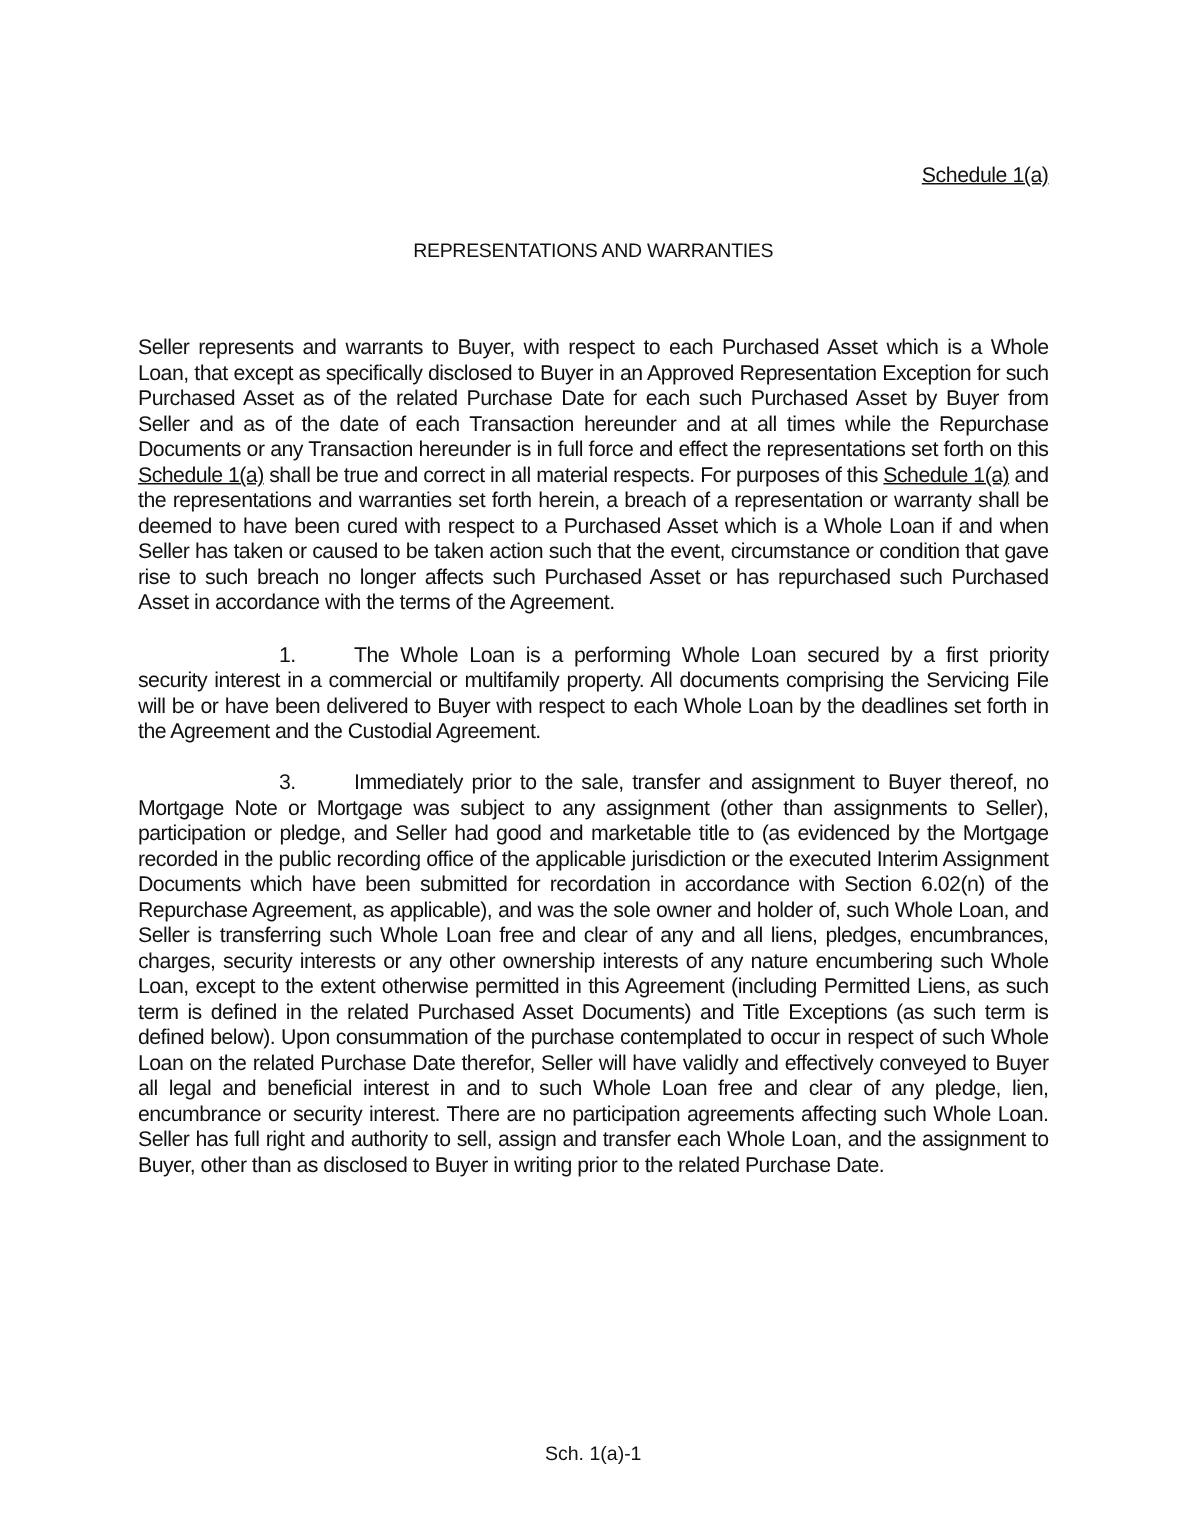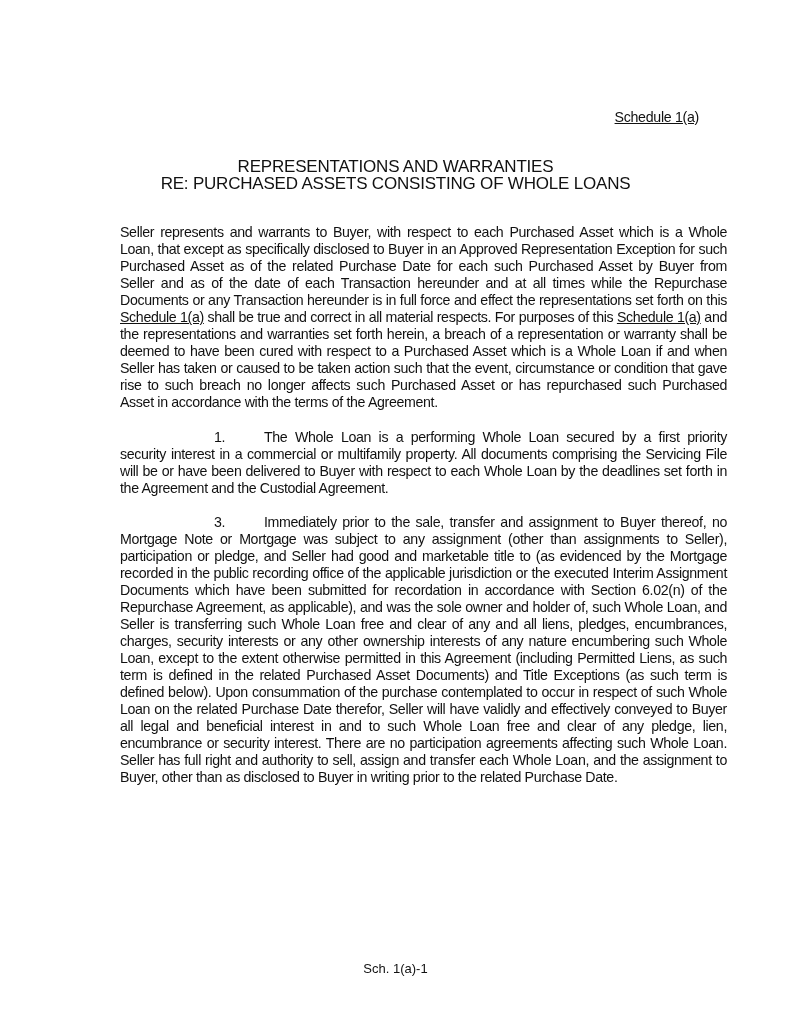--- a/index.html
+++ b/index.html
@@ -8,43 +8,42 @@
       font-family: "Liberation Sans", sans-serif; color: #111111;
       font-size: 14.2px;
     }
     .page { position: absolute; left: 92px; top: 0; width: 607px; }
     .sched {
       position: absolute; right: 0; top: 109px;
       text-decoration: underline; font-size: 14.2px; letter-spacing: -0.3px;
     }
     .title {
       position: absolute; left: 0; width: 607px; top: 158px;
-      text-align: center; line-height: 17px; font-size: 17px; letter-spacing: -0.2px;
+      text-align: center; line-height: 17px; font-size: 13px; letter-spacing: -0.2px;
     }
     .body-text {
       position: absolute; left: 0; width: 607px; top: 224px;
-      line-height: 17.05px; text-align: justify; letter-spacing: -0.35px; margin-left: 28px;
+      line-height: 17.05px; text-align: justify; letter-spacing: -0.35px;
     }
     .body-text p { margin: 0 0 17px 0; }
     .num { display: inline-block; width: 50px; padding-left: 94px; }
     .u { text-decoration: underline; }
     .footer {
       position: absolute; left: 0; width: 791px; top: 961px;
       text-align: center; font-size: 13px;
     }
   </style>
 </head>
 <body>
 
 <div class="page">
   <div class="sched">Schedule 1(a)</div>
 
   <div class="title">
     <div>REPRESENTATIONS AND WARRANTIES</div>
-    <div>RE: PURCHASED ASSETS CONSISTING OF WHOLE LOANS</div>
   </div>
 
   <div class="body-text">
     <p><span>Seller represents and warrants to Buyer, with respect to each Purchased Asset which is a Whole Loan, that except as specifically disclosed to Buyer in an Approved Representation Exception for such Purchased Asset as of the related Purchase Date for each such Purchased Asset by Buyer from Seller and as of the date of each Transaction hereunder and at all times while the Repurchase Documents or any Transaction hereunder is in full force and effect the representations set forth on this </span><span class="u">Schedule 1(a)</span><span> shall be true and correct in all material respects.  For purposes of this </span><span class="u">Schedule 1(a)</span><span> and the representations and warranties set forth herein, a breach of a representation or warranty shall be deemed to have been cured with respect to a Purchased Asset which is a Whole Loan if and when Seller has taken or caused to be taken action such that the event, circumstance or condition that gave rise to such breach no longer affects such Purchased Asset or has repurchased such Purchased Asset in accordance with the terms of the Agreement.</span></p>
 
     <p><span class="num">1.</span><span>The Whole Loan is a performing Whole Loan secured by a first priority security interest in a commercial or multifamily property.  All documents comprising the Servicing File will be or have been delivered to Buyer with respect to each Whole Loan by the deadlines set forth in the Agreement and the Custodial Agreement.</span></p>
 
 
     <p><span class="num">3.</span><span>Immediately prior to the sale, transfer and assignment to Buyer thereof, no Mortgage Note or Mortgage was subject to any assignment (other than assignments to Seller), participation or pledge, and Seller had good and marketable title to (as evidenced by the Mortgage recorded in the public recording office of the applicable jurisdiction or the executed Interim Assignment Documents which have been submitted for recordation in accordance with Section 6.02(n) of the Repurchase Agreement, as applicable), and was the sole owner and holder of, such Whole Loan, and Seller is transferring such Whole Loan free and clear of any and all liens, pledges, encumbrances, charges, security interests or any other ownership interests of any nature encumbering such Whole Loan, except to the extent otherwise permitted in this Agreement (including Permitted Liens, as such term is defined in the related Purchased Asset Documents) and Title Exceptions (as such term is defined below).  Upon consummation of the purchase contemplated to occur in respect of such Whole Loan on the related Purchase Date therefor, Seller will have validly and effectively conveyed to Buyer all legal and beneficial interest in and to such Whole Loan free and clear of any pledge, lien, encumbrance or security interest.  There are no participation agreements affecting such Whole Loan.  Seller has full right and authority to sell, assign and transfer each Whole Loan, and the assignment to Buyer, other than as disclosed to Buyer in writing prior to the related Purchase Date.</span></p>
   </div>

